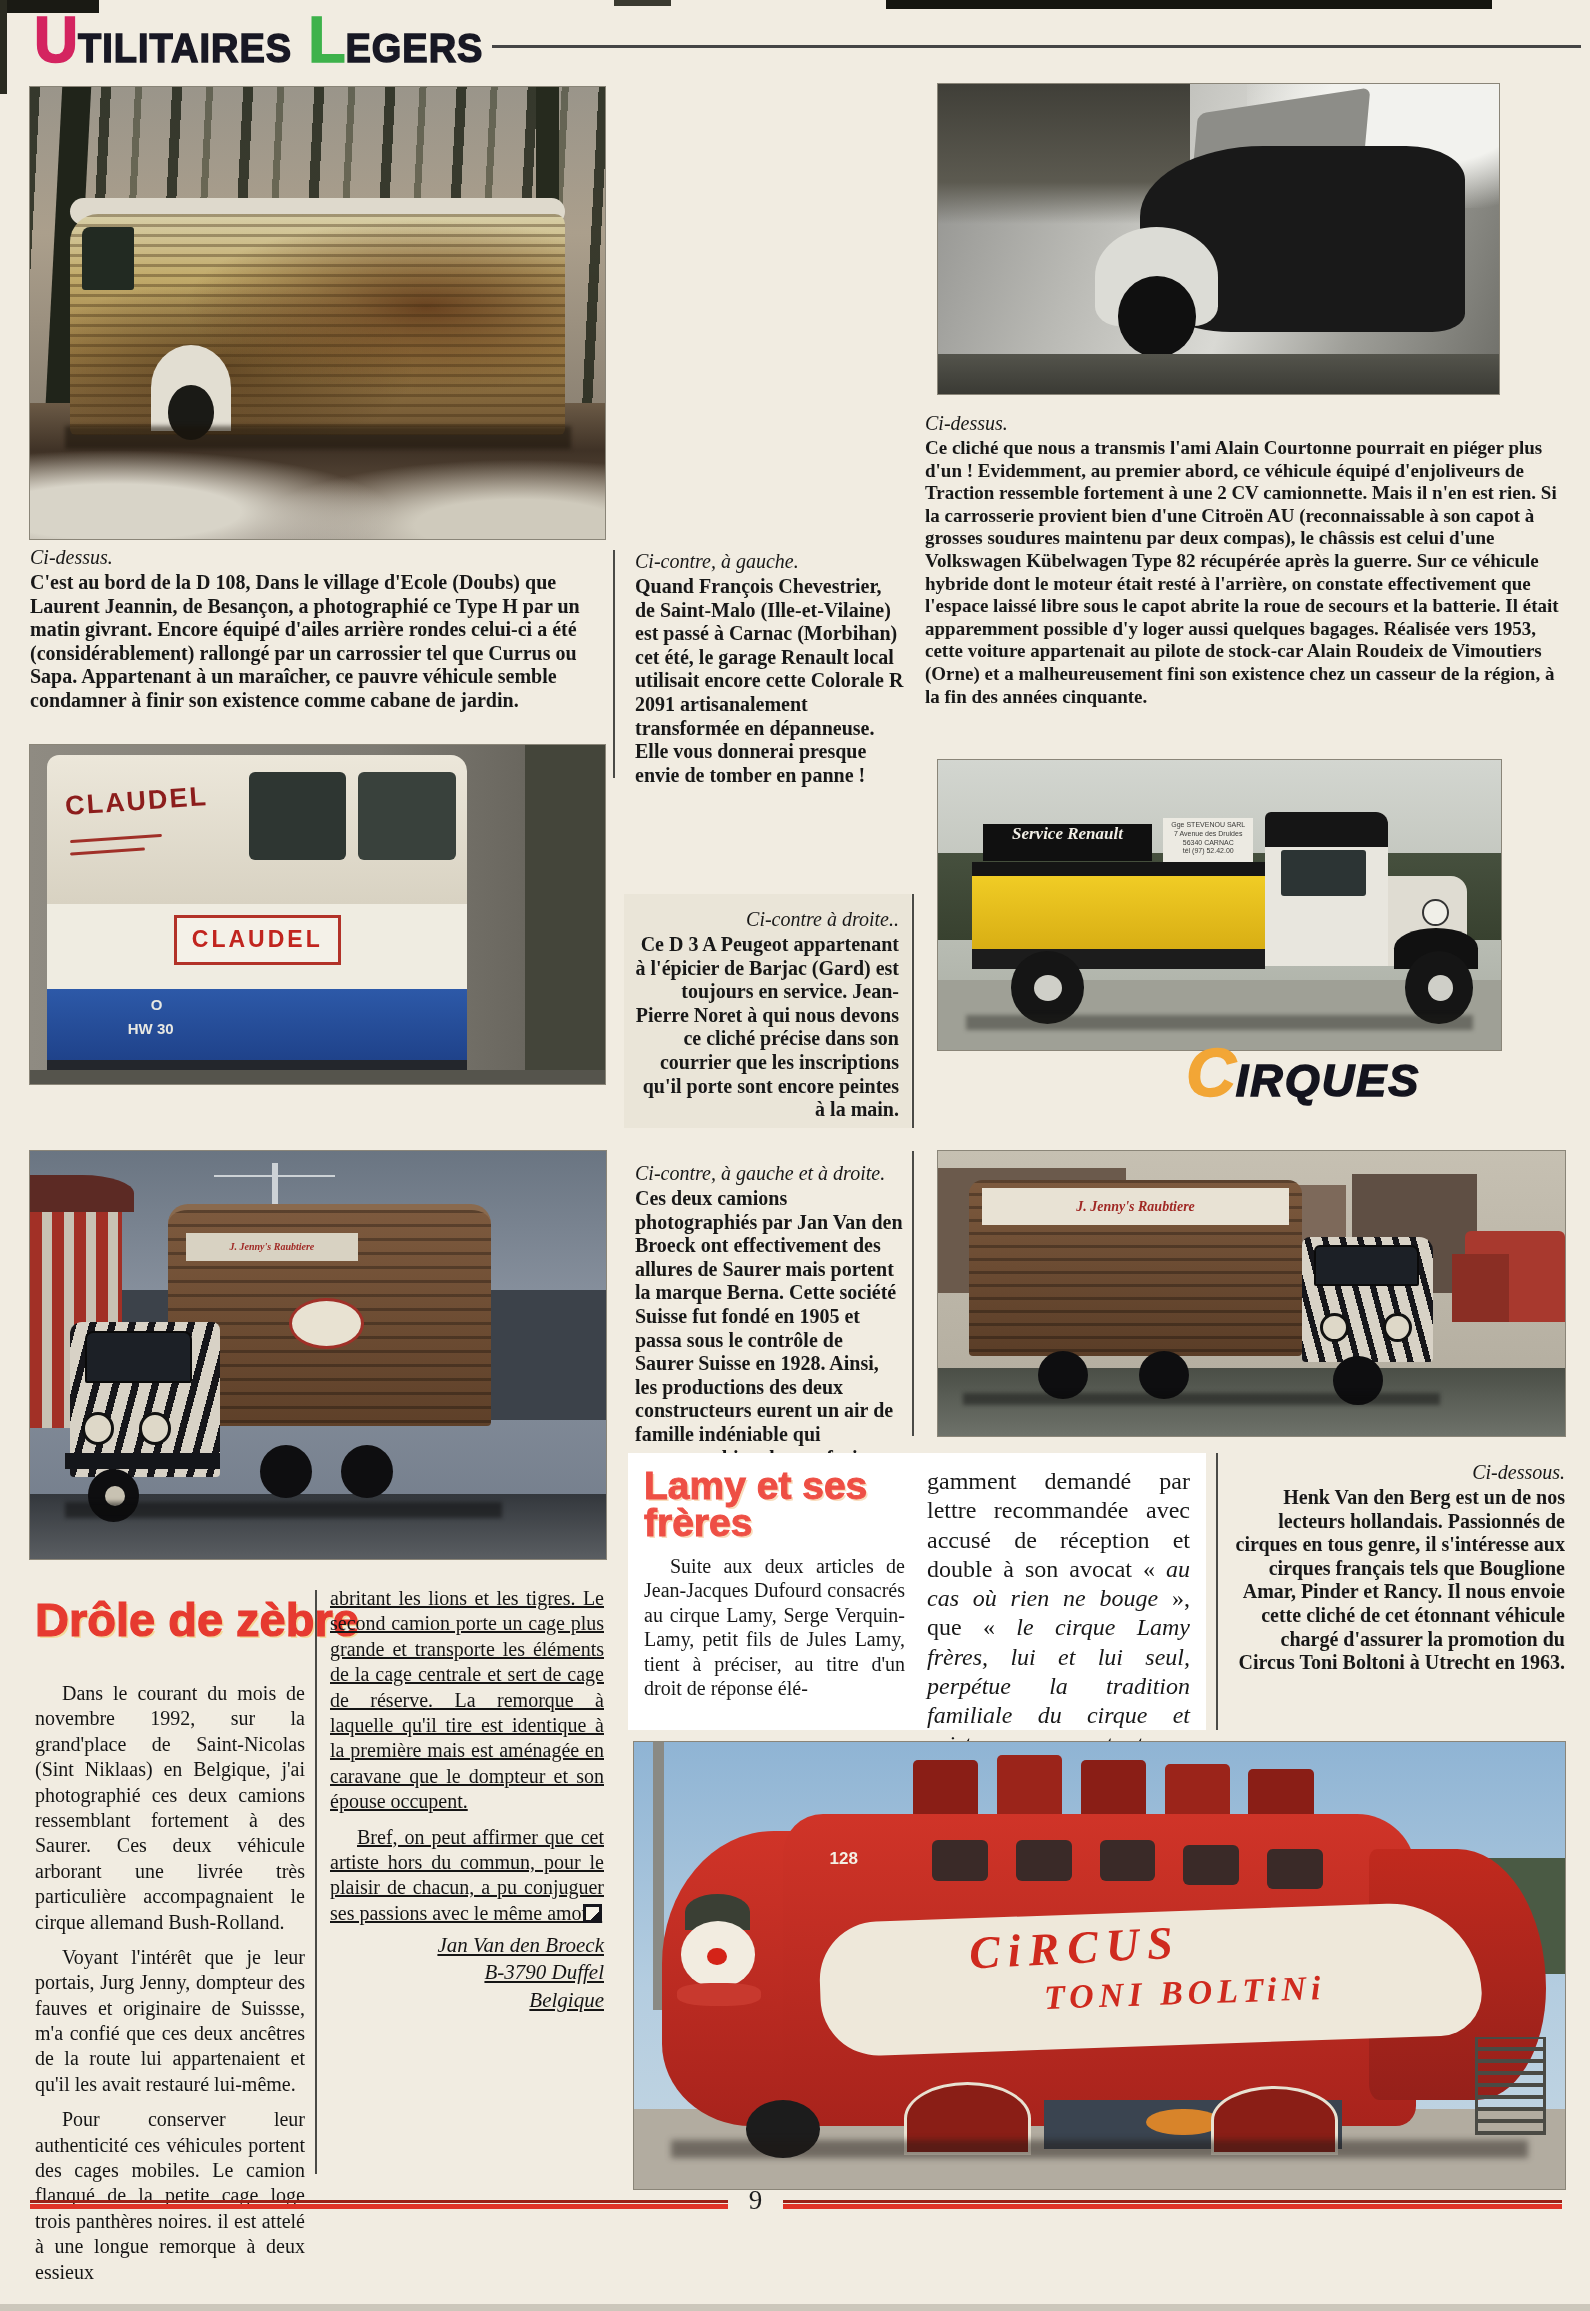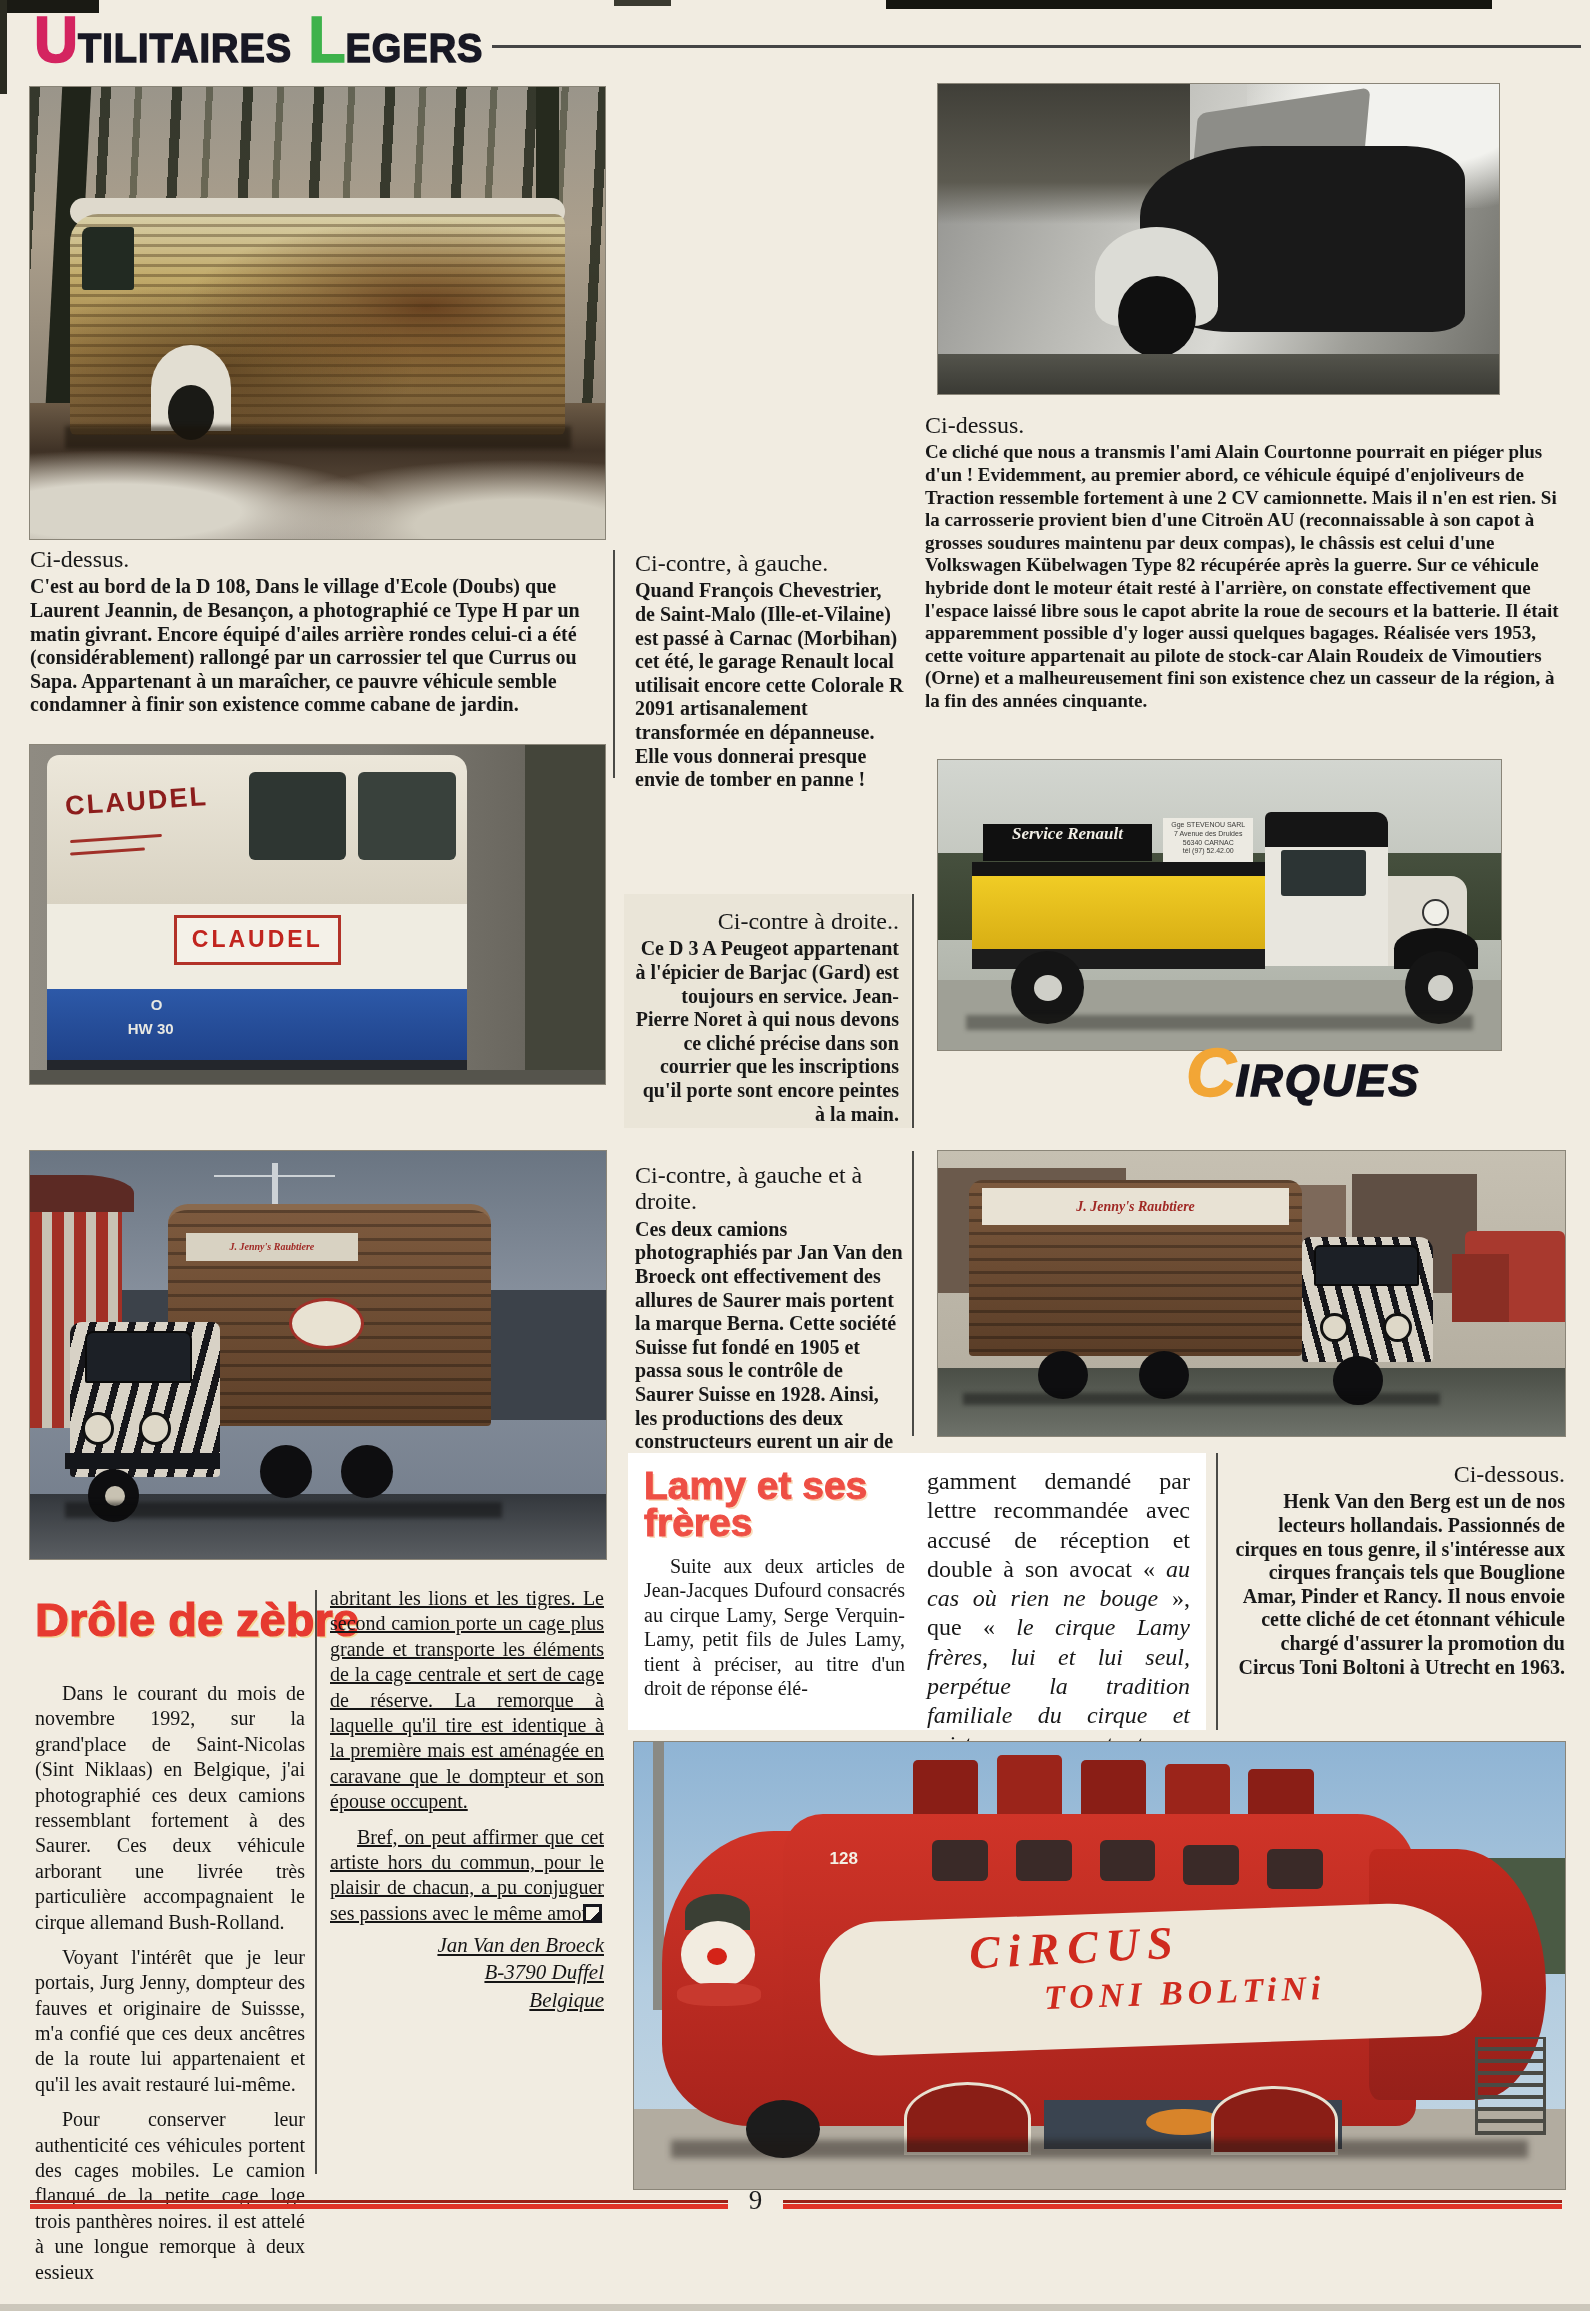--- a/index.html
+++ b/index.html
@@ -11,21 +11,21 @@
             font-family:"Liberation Sans",sans-serif;font-weight:bold;transform:scaleY(1.05);}
   #masthead .big{font-size:61px;line-height:1;-webkit-text-stroke:1.6px currentColor;}
   #masthead .small{font-size:38px;line-height:1;-webkit-text-stroke:1.4px currentColor;letter-spacing:1px;color:#181824;}
   #masthead .gap{width:16px;}
   .mast-rule{position:absolute;left:492px;top:45px;width:1089px;height:3px;background:#454545;}
   
   .ph{position:absolute;overflow:hidden;background:#888;outline:1px solid #8a8578;}
   .el{position:absolute;}
   
   .cap{position:absolute;color:#181818;}
-  .cap .lbl{display:block;font-size:24px;line-height:1.1;}
+  .cap .lbl{display:block;font-style:italic;font-size:20px;line-height:1.1;}
   .cap .bod{display:block;font-weight:bold;font-size:20px;line-height:1.18;margin-top:3px;}
   .cap.rt{text-align:right;}
   .cap.sm .bod{font-size:19px;line-height:1.19;}
   
   .vrule{position:absolute;width:2px;background:#4a4a46;}
   
   #cirques{position:absolute;left:1186px;top:1038px;display:flex;align-items:baseline;
            font-family:"Liberation Sans",sans-serif;font-weight:bold;font-style:italic;}
   #cirques .c{font-size:69px;line-height:1;color:#f2a636;-webkit-text-stroke:1.5px #f2a636;}
   #cirques .r{font-size:45px;line-height:1;color:#14141e;-webkit-text-stroke:1.5px #14141e;letter-spacing:2px;}

